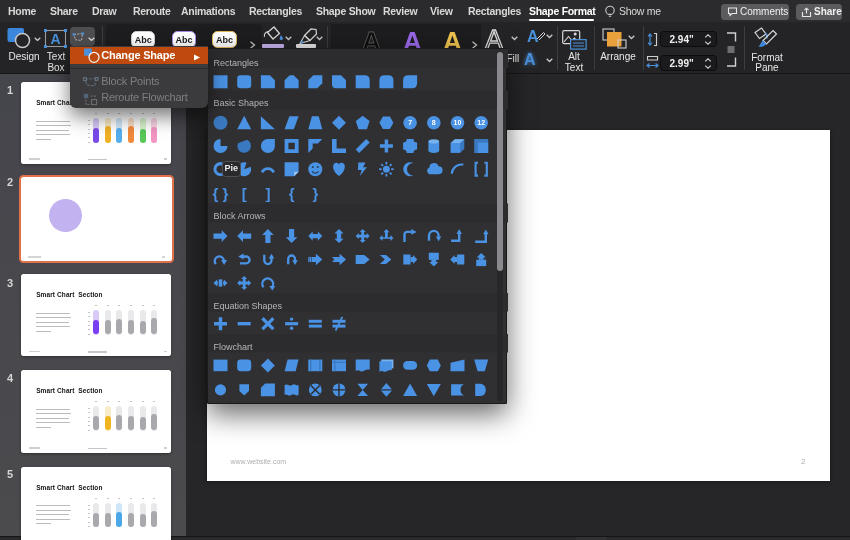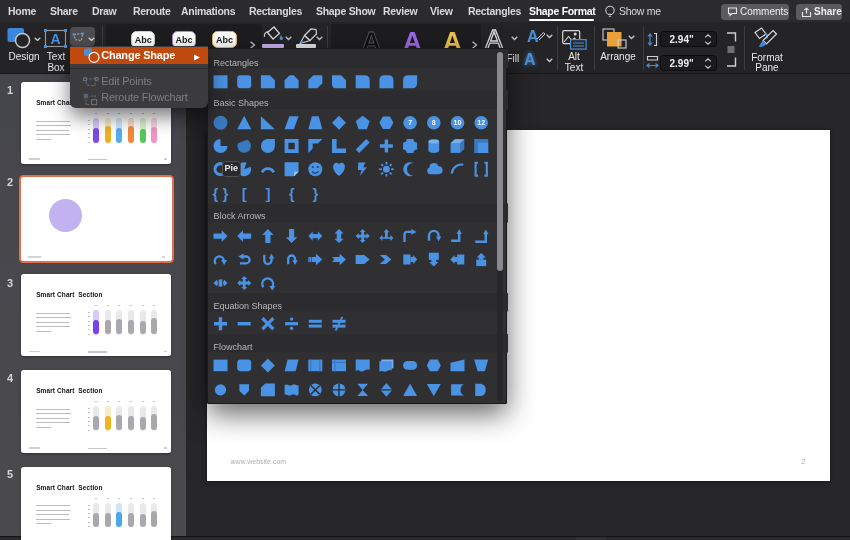--- a/index.html
+++ b/index.html
@@ -719,19 +719,19 @@
     <div style="position:absolute;left:30.9px;top:3px;color:#fff;font-size:11px;font-weight:700;letter-spacing:-0.2px;white-space:nowrap">Change Shape</div>
     <svg style="position:absolute;left:122.5px;top:7.4px" width="8" height="7" viewBox="0 0 8 7">
       <path d="M1,0.5 L7,3.5 L1,6.5 Z" fill="#fff"></path>
     </svg>
     <div style="position:absolute;left:0;top:21.5px;width:100%;height:1px;background:#2c2c2e"></div>
     <svg style="position:absolute;left:13px;top:31px" width="16" height="11" viewBox="0 0 16 11">
       <path d="M2.2,2.2 L13.5,1.5 L11.5,9 L3.8,8 Z" fill="none" stroke="#5f6d7c" stroke-width="1.15" stroke-dasharray="2.6,1.4"></path>
       <rect x="0.6" y="0.8" width="2.8" height="2.8" fill="#3b3b3d" stroke="#6b7989" stroke-width="1"></rect>
       <rect x="12.2" y="0.4" width="2.8" height="2.8" fill="#3b3b3d" stroke="#6b7989" stroke-width="1"></rect>
     </svg>
-    <div style="position:absolute;left:30.9px;top:29px;color:#7e7e80;font-size:11px;letter-spacing:-0.2px;white-space:nowrap">Edit Points</div>
+    <div style="position:absolute;left:30.9px;top:29px;color:#7e7e80;font-size:11px;letter-spacing:-0.2px;white-space:nowrap">Block Points</div>
     <svg style="position:absolute;left:13px;top:46.8px" width="15" height="13" viewBox="0 0 15 13">
       <rect x="0.8" y="0.8" width="4.4" height="4.4" fill="#53637a"></rect>
       <rect x="8.6" y="6.6" width="5" height="5" fill="none" stroke="#6e6e70" stroke-width="1.1"></rect>
       <path d="M3,6.5 V11.5 H7.5 M7.8,3 H12 V5.5" fill="none" stroke="#6e6e70" stroke-width="1.1" stroke-dasharray="2,1.2"></path>
     </svg>
     <div style="position:absolute;left:30.9px;top:45px;color:#7e7e80;font-size:11px;letter-spacing:-0.2px;white-space:nowrap">Reroute Flowchart</div>
   </div>
 </body></html>

